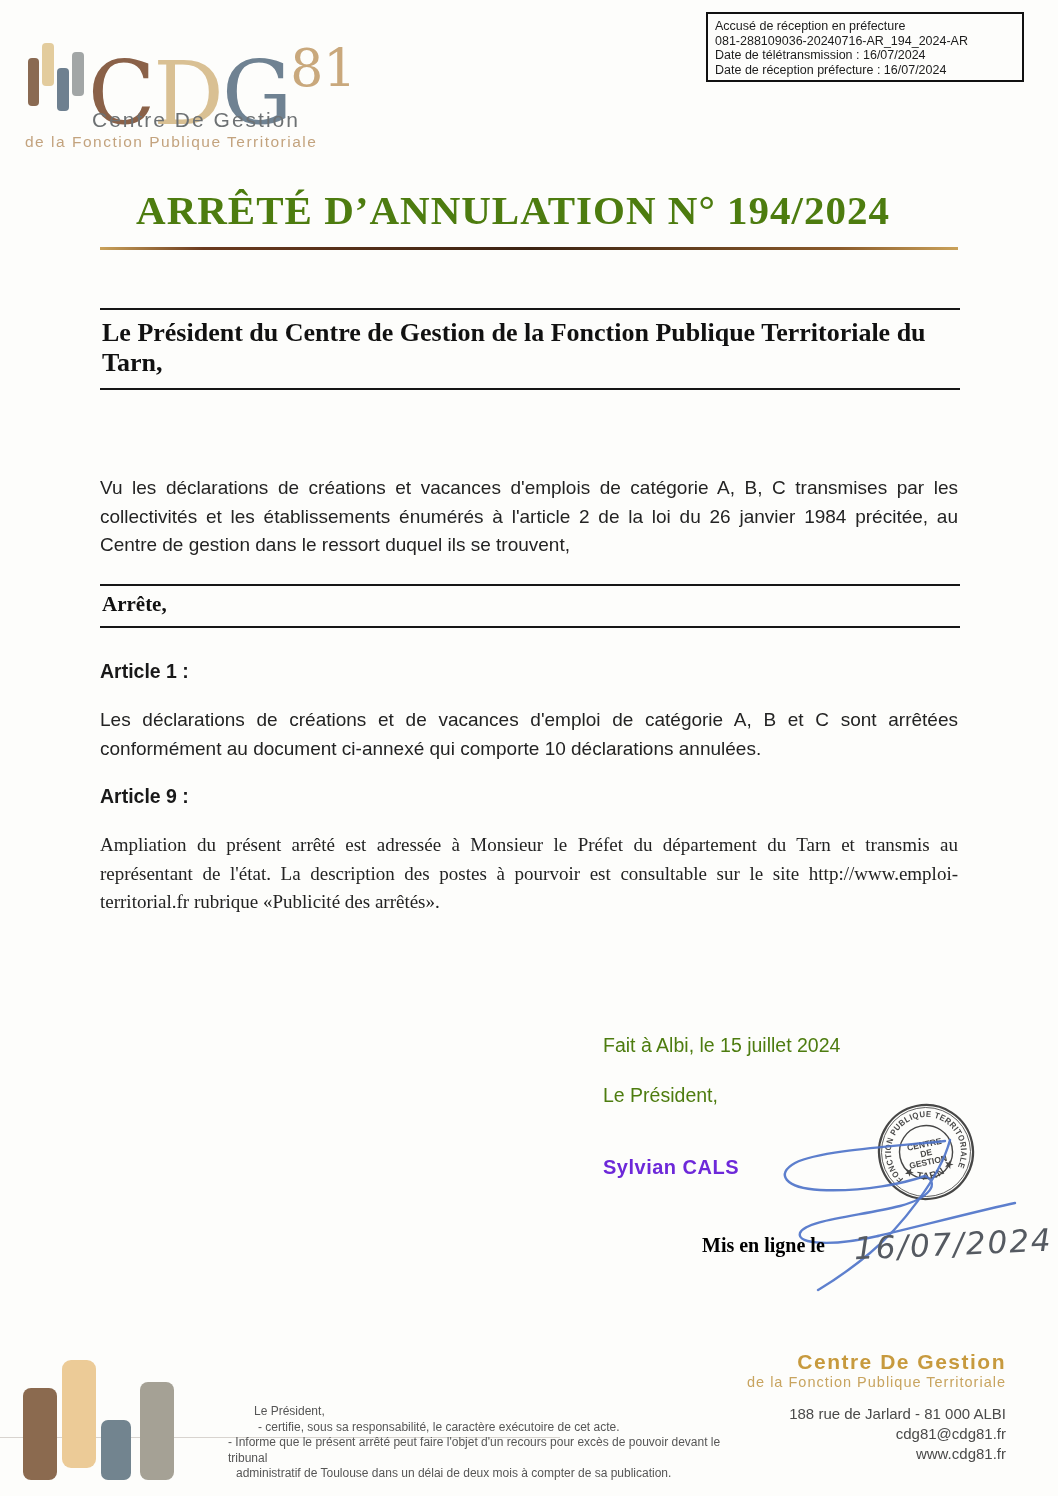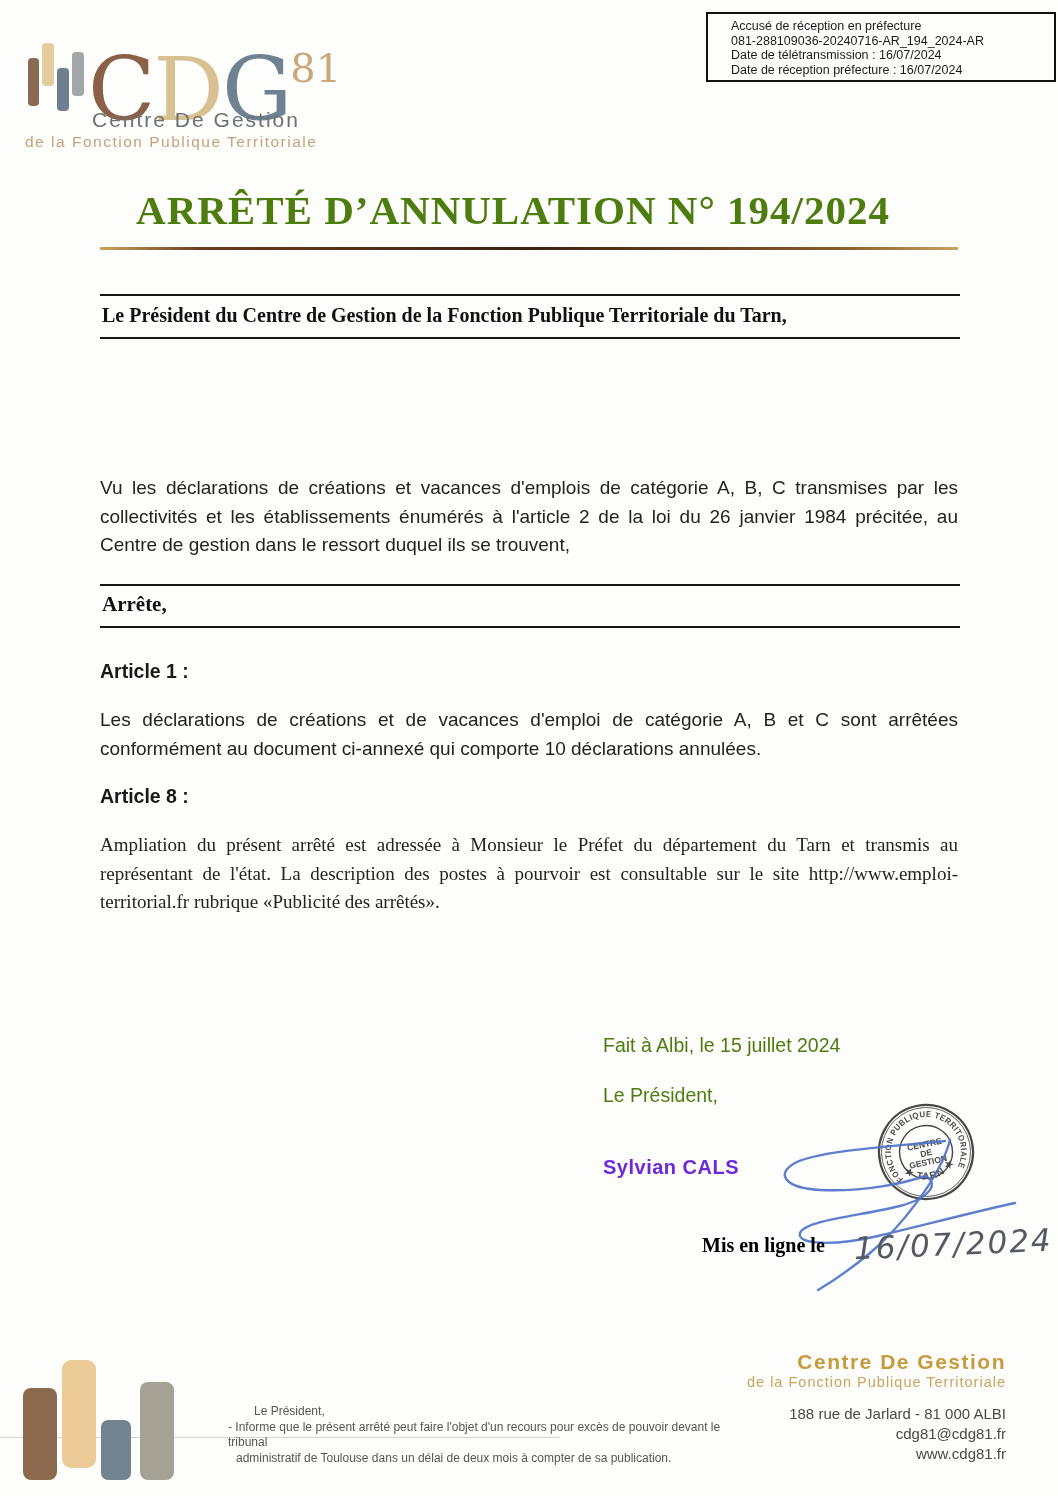--- a/index.html
+++ b/index.html
@@ -10,39 +10,39 @@
   }
   .abs{position:absolute;}
 
   
   .logo-bar{position:absolute;border-radius:4px;}
   .logo-acronym{position:absolute;left:88px;top:24px;font-family:"DejaVu Serif",serif;
     font-size:88px;line-height:88px;font-weight:400;letter-spacing:-2px;}
   .logo-acronym .c{color:#8a6148;}
   .logo-acronym .d{color:#d9c093;}
   .logo-acronym .g{color:#6f8292;}
-  .logo-acronym .sup{font-size:40px;color:#c9a87c;vertical-align:38px;letter-spacing:0;}
+  .logo-acronym .sup{font-size:52px;color:#c9a87c;vertical-align:38px;letter-spacing:0;}
   .logo-name{position:absolute;left:92px;top:108px;font-size:21px;letter-spacing:2px;color:#6d7173;}
   .logo-sub{position:absolute;left:25px;top:133px;font-size:15.5px;letter-spacing:1.5px;color:#c3a37e;}
 
   
   .receipt{left:706px;top:12px;width:300px;height:56px;border:2px solid #111;
-    padding:5px 23px;font-size:12.5px;line-height:14.5px;color:#1c1c1c;}
+    padding:5px 7px;font-size:12.5px;line-height:14.5px;color:#1c1c1c;}
 
   
   .doc-title{left:84px;top:186px;width:858px;text-align:center;
     font-family:"Liberation Serif",serif;font-weight:bold;font-size:41px;
     letter-spacing:1px;color:#4d7c0f;}
   .title-rule{left:100px;top:247px;width:858px;height:3px;
     background:linear-gradient(90deg,#caa25a,#6b3a1e 12%,#3c2312 50%,#8a5a2a 86%,#caa25a);}
 
   
   .band{left:100px;width:858px;border-top:2px solid #161616;border-bottom:2px solid #161616;}
-  .issuer-band{top:294px;padding:8px 0 10px 2px;
-    font-family:"Liberation Serif",serif;font-weight:bold;font-size:20px;color:#111;}
+  .issuer-band{top:308px;padding:8px 0 10px 2px;
+    font-family:"Liberation Serif",serif;font-weight:bold;font-size:26px;color:#111;}
   .decision-band{top:584px;padding:6px 0 9px 2px;
     font-family:"Liberation Serif",serif;font-weight:bold;font-size:21px;color:#111;}
 
   
   .body-par{left:100px;width:858px;font-size:19px;line-height:28.5px;color:#232323;}
   .justify{text-align:justify;}
   .art-head{left:100px;font-size:19.5px;font-weight:bold;color:#191919;}
 
   
   .sig-text{left:603px;font-size:19.5px;color:#4d7c0f;}
@@ -100,21 +100,21 @@
   </div>
 
   <div class="abs body-par justify" style="top:474px;">Vu les déclarations de créations et vacances d'emplois de catégorie A, B, C transmises par les collectivités et les établissements énumérés à l'article 2 de la loi du 26 janvier 1984 précitée, au Centre de gestion dans le ressort duquel ils se trouvent,</div>
 
   <div class="abs band decision-band">
     <span>Arrête,</span>
   </div>
 
   <div class="abs art-head" style="top:660px;">Article 1 :</div>
   <div class="abs body-par justify" style="top:706px;">Les déclarations de créations et de vacances d'emploi de catégorie A, B et C sont arrêtées conformément au document ci-annexé qui comporte 10 déclarations annulées.</div>
-  <div class="abs art-head" style="top:785px;">Article 8 :</div>
+  <div class="abs art-head" style="top:785px;">Article 9 :</div>
   <div class="abs body-par justify" style="top:831px;font-family:Liberation Serif, serif;">Ampliation du présent arrêté est adressée à Monsieur le Préfet du département du Tarn et transmis au représentant de l'état. La description des postes à pourvoir est consultable sur le site http://www.emploi-territorial.fr rubrique «Publicité des arrêtés».</div>
 
   <div class="abs sig-text" style="top:1034px;">Fait à Albi, le 15 juillet 2024</div>
   <div class="abs sig-text" style="top:1084px;">Le Président,</div>
   <div class="abs sig-name">Sylvian CALS</div>
 
   <svg class="abs stamp-svg" width="120" height="120" viewBox="0 0 120 120">
     <defs>
       <path id="ring-top" d="M 37.5 86.8 A 35 35 0 1 1 82.5 86.8" fill="none"></path>
       <path id="ring-bottom" d="M 33 74 A 34 34 0 0 0 87 74" fill="none"></path>
@@ -151,20 +151,21 @@
 
   <div>
     <div class="logo-bar" style="left:23px;top:1388px;width:34px;height:92px;background:#8b6a4f;border-radius:8px;"></div>
     <div class="logo-bar" style="left:62px;top:1360px;width:34px;height:108px;background:#eccb97;border-radius:9px;"></div>
     <div class="logo-bar" style="left:101px;top:1420px;width:30px;height:60px;background:#72848f;border-radius:7px;"></div>
     <div class="logo-bar" style="left:140px;top:1382px;width:34px;height:98px;background:#a5a195;border-radius:8px;"></div>
   </div>
 
   <div class="abs foot-notes">
     <div class="n0">Le Président,</div>
+    <div class="n1">- certifie, sous sa responsabilité, le caractère exécutoire de cet acte.</div>
     <div class="n2">- Informe que le présent arrêté peut faire l'objet d'un recours pour excès de pouvoir devant le tribunal</div>
     <div class="n3">administratif de Toulouse dans un délai de deux mois à compter de sa publication.</div>
   </div>
 
   <div class="abs foot-right">
     <div class="foot-org">Centre De Gestion</div>
     <div class="foot-org-sub">de la Fonction Publique Territoriale</div>
     <div class="foot-line bold">188 rue de Jarlard - 81 000 ALBI</div>
     <div class="foot-line">cdg81@cdg81.fr</div>
     <div class="foot-line bold">www.cdg81.fr</div>

